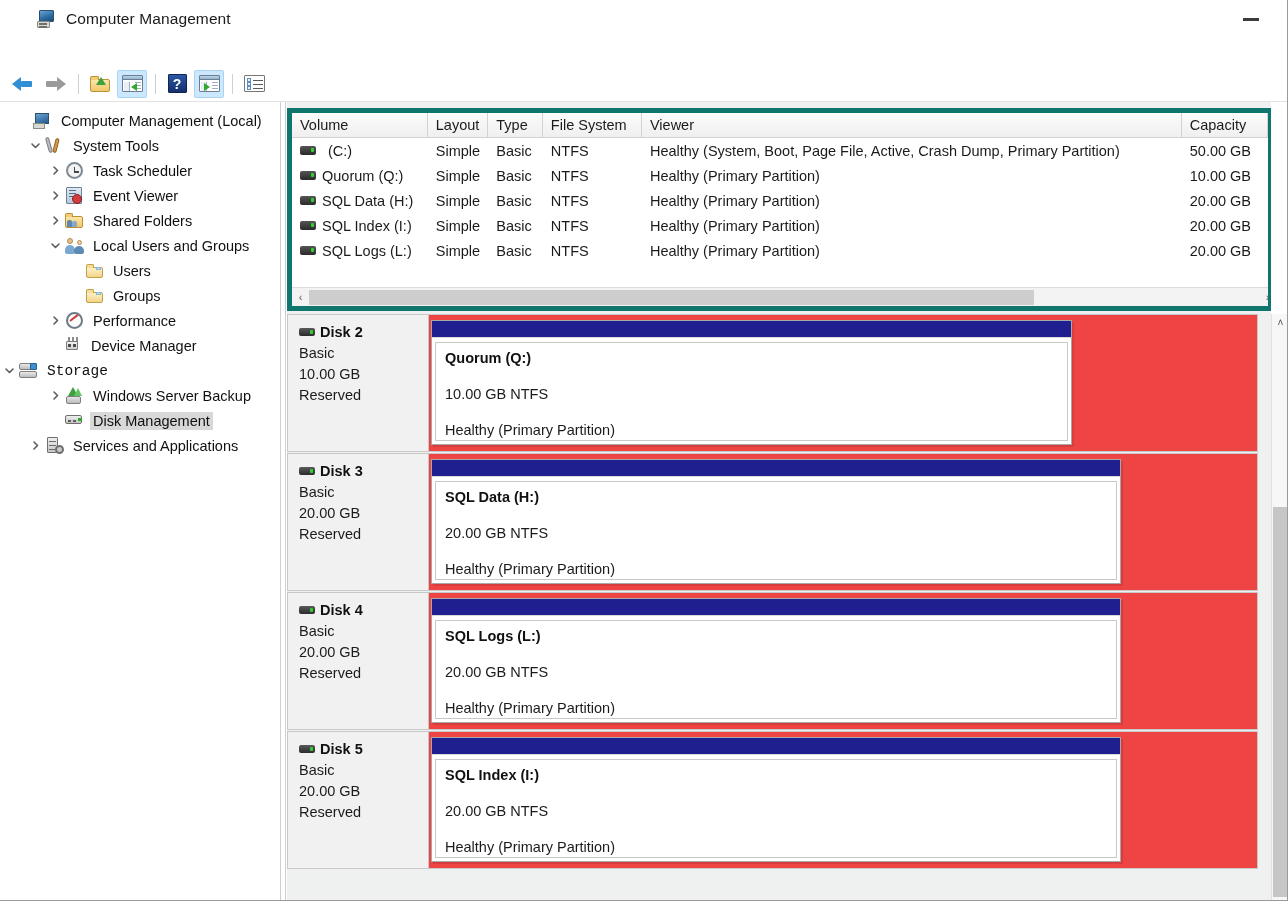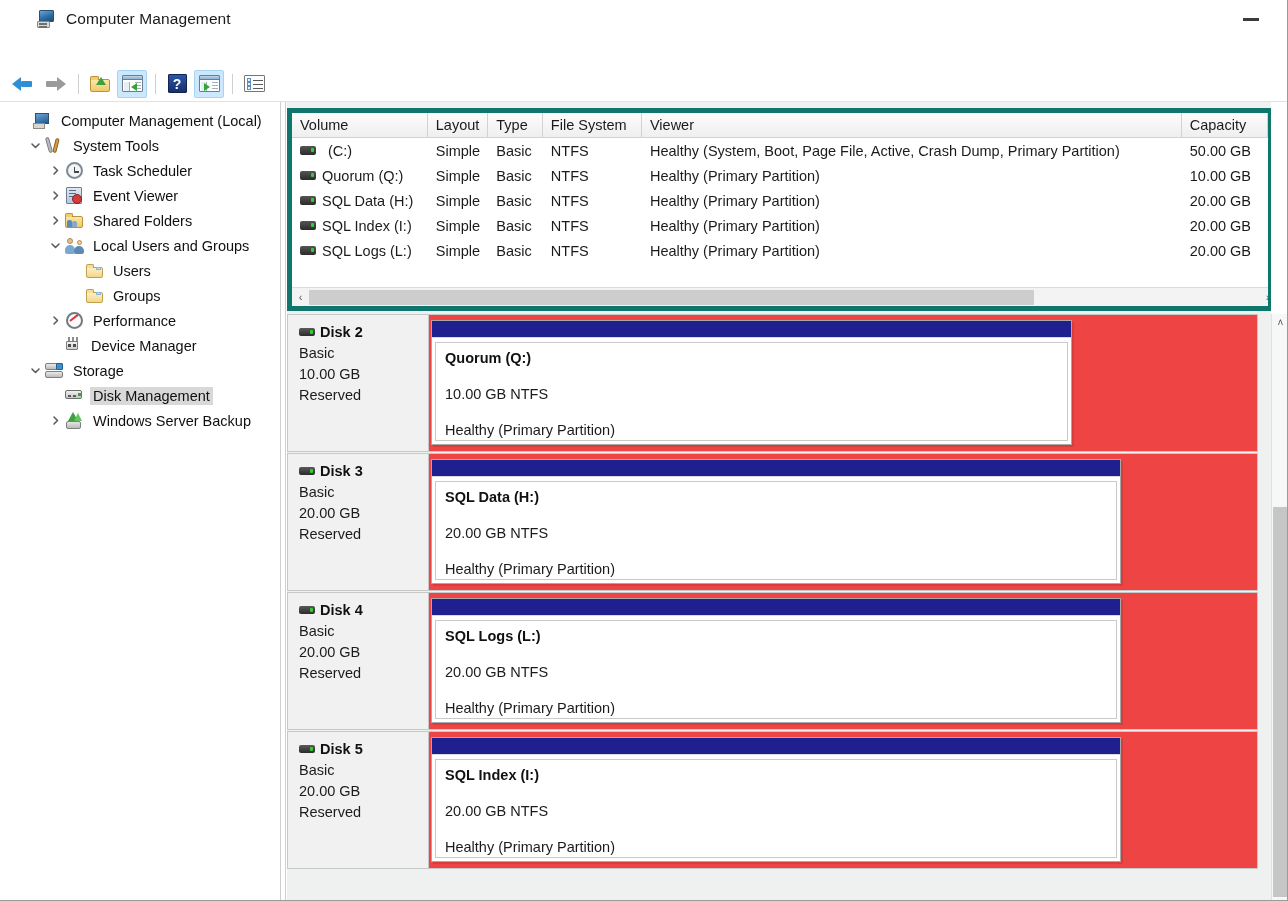--- a/index.html
+++ b/index.html
@@ -639,60 +639,78 @@
               <i class="pin a"></i>
               <i class="pin b"></i>
               <i class="pin c2"></i>
               <i class="c"></i>
               <i class="dot"></i>
               <i class="dot2"></i>
             </span>
           </span>
           <span class="tlabel">Device Manager</span>
         </div>
-        <div class="tnode" style="padding-left: 26px;">
+        <div class="tnode" style=" font-family: Liberation Mono, monospace;">
           <span class="twisty">
             <svg width="11" height="11" viewBox="0 0 11 11">
               <path d="M2 4 L5.5 7.5 L9 4" fill="none" stroke="#5d5d5d" stroke-width="1.6" stroke-linecap="round" stroke-linejoin="round"></path>
             </svg>
           </span>
           <span class="tico">
             <span class="i-storage">
               <i class="d1"></i>
               <i class="d2"></i>
               <i class="g"></i>
             </span>
           </span>
           <span class="tlabel">Storage</span>
-        </div>
-        <div class="tnode selected" style="padding-left: 46px;">
-          <span class="twisty"></span>
-          <span class="tico">
-            <span class="i-diskmgmt">
-              <i class="d"></i>
-              <i class="sl"></i>
-              <i class="led"></i>
-            </span>
-          </span>
-          <span class="tlabel">Disk Management</span>
         </div>
         <div class="tnode" style="padding-left: 46px;">
           <span class="twisty">
             <svg width="11" height="11" viewBox="0 0 11 11">
               <path d="M4 2 L7.5 5.5 L4 9" fill="none" stroke="#5d5d5d" stroke-width="1.6" stroke-linecap="round" stroke-linejoin="round"></path>
             </svg>
           </span>
           <span class="tico">
             <span class="i-wsb">
               <i class="box"></i>
               <i class="arrow"></i>
               <i class="arrow2"></i>
             </span>
           </span>
           <span class="tlabel">Windows Server Backup</span>
+        </div>
+        <div class="tnode selected" style="padding-left: 46px;">
+          <span class="twisty"></span>
+          <span class="tico">
+            <span class="i-diskmgmt">
+              <i class="d"></i>
+              <i class="sl"></i>
+              <i class="led"></i>
+            </span>
+          </span>
+          <span class="tlabel">Disk Management</span>
+        </div>
+        <div class="tnode" style="padding-left: 26px;">
+          <span class="twisty">
+            <svg width="11" height="11" viewBox="0 0 11 11">
+              <path d="M4 2 L7.5 5.5 L4 9" fill="none" stroke="#5d5d5d" stroke-width="1.6" stroke-linecap="round" stroke-linejoin="round"></path>
+            </svg>
+          </span>
+          <span class="tico">
+            <span class="i-svc">
+              <span class="rack">
+                <i></i>
+                <i></i>
+                <i></i>
+              </span>
+              <i class="gear"></i>
+            </span>
+          </span>
+          <span class="tlabel">Services and Applications</span>
         </div>
       </div>
     <div class="splitter"></div>
 
     <div class="rightpane">
 
       <div class="vol-list">
         <div class="vol-header" id="vol-header">
             <div class="th" style="width: 137px;">Volume</div>
             <div class="th" style="width: 61px;">Layout</div>

